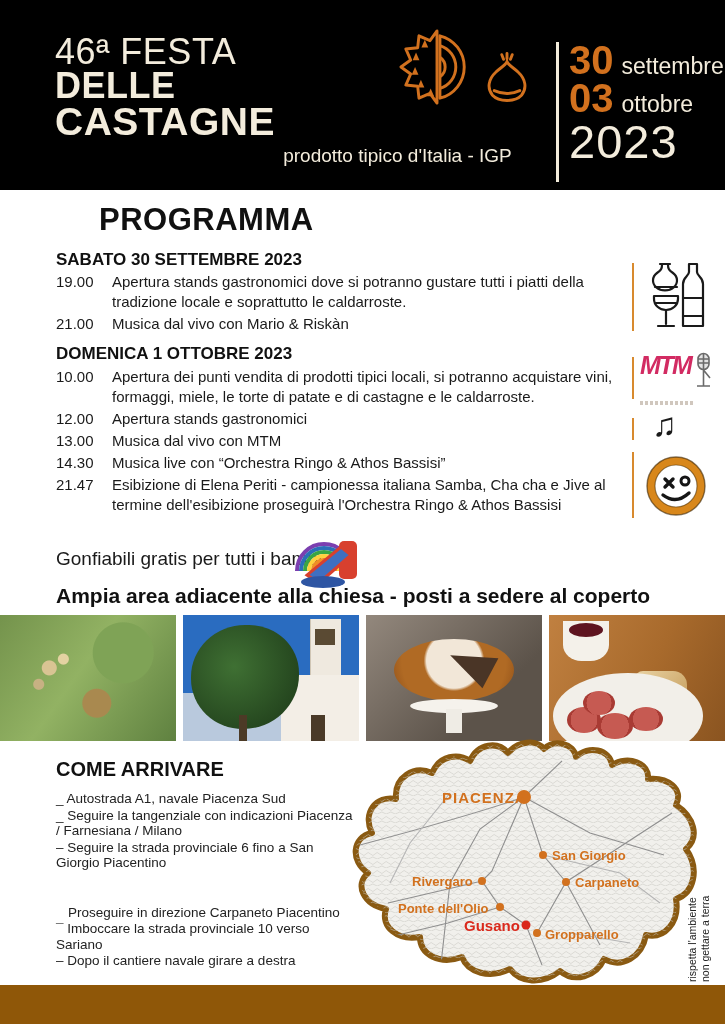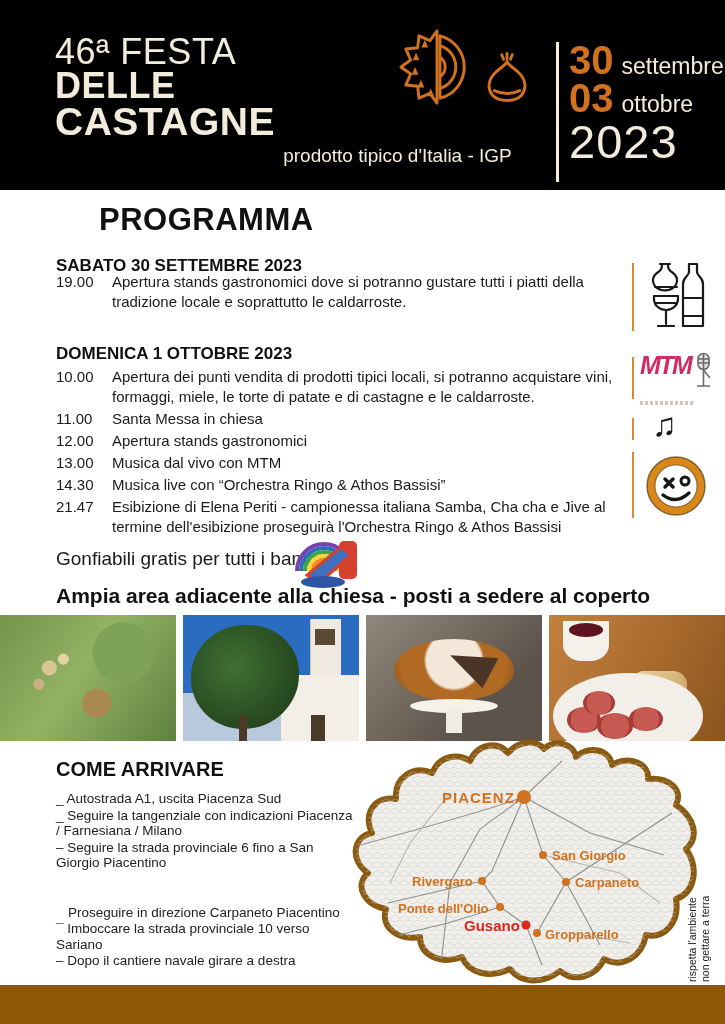--- a/index.html
+++ b/index.html
@@ -20,21 +20,21 @@
   .logo-chestnut{position:absolute;left:478px;top:48px;}
   .dateblock{position:absolute;left:556px;top:42px;height:140px;border-left:3px solid #F3ECDC;padding-left:10px;}
   .date-row{display:flex;align-items:baseline;gap:8px;}
   .date-day{font-size:40px;line-height:37px;font-weight:700;color:#D2711E;}
   .date-month{font-size:23px;color:#F3ECDC;font-weight:400;}
   .date-year{font-size:47px;line-height:48px;font-weight:300;color:#F3ECDC;letter-spacing:1px;}
 
   
   .programma-title{position:absolute;left:56px;top:202px;font-size:31px;font-weight:800;letter-spacing:.5px;color:#111;margin-left:43px;}
   .day-heading{position:absolute;left:56px;font-size:17px;font-weight:700;color:#111;}
-  .h-sabato{top:256px;text-align:right;}
+  .h-sabato{top:250px;text-align:right;}
   .h-domenica{top:344px;}
   .events{position:absolute;left:56px;width:566px;}
   .ev-sabato{top:272px;}
   .ev-domenica{top:367px;}
   .event-row{display:flex;font-size:15px;line-height:20px;margin-bottom:2px;}
   .event-time{flex:none;width:52px;}
   .event-text{flex:1;padding-left:4px;}
 
   
   .sideline{position:absolute;left:632px;width:2px;background:#D88A2E;}
@@ -170,31 +170,31 @@
 </div>
 
 <div class="programma-title">PROGRAMMA</div>
 
 <div class="day-heading h-sabato">SABATO 30 SETTEMBRE 2023</div>
 <div class="events ev-sabato">
   <div class="event-row">
     <span class="event-time">19.00</span>
     <span class="event-text">Apertura stands gastronomici dove si potranno gustare tutti i piatti della tradizione locale e soprattutto le caldarroste.</span>
   </div>
+  <div class="event-row">
+    <span class="event-time">21.00</span>
+    <span class="event-text">Musica dal vivo con Mario &amp; Riskàn</span>
+  </div>
 </div>
 
 <div class="day-heading h-domenica">DOMENICA 1 OTTOBRE 2023</div>
 <div class="events ev-domenica">
   <div class="event-row">
     <span class="event-time">10.00</span>
     <span class="event-text">Apertura dei punti vendita di prodotti tipici locali, si potranno acquistare vini, formaggi, miele, le torte di patate e di castagne e le caldarroste.</span>
-  </div>
-  <div class="event-row">
-    <span class="event-time">11.00</span>
-    <span class="event-text">Santa Messa in chiesa</span>
   </div>
   <div class="event-row">
     <span class="event-time">12.00</span>
     <span class="event-text">Apertura stands gastronomici</span>
   </div>
   <div class="event-row">
     <span class="event-time">13.00</span>
     <span class="event-text">Musica dal vivo con MTM</span>
   </div>
   <div class="event-row">
@@ -293,21 +293,21 @@
     <div class="plate"></div>
     <div class="salami s1"></div>
     <div class="salami s2"></div>
     <div class="salami s3"></div>
     <div class="salami s4"></div>
   </div>
 </div>
 
 <div class="come-title">COME ARRIVARE</div>
 <div class="steps">
-  <div class="step">_ Autostrada A1, uscita Piacenza Sud</div>
+  <div class="step">_ Autostrada A1, navale Piacenza Sud</div>
   <div class="step">_ Seguire la tangenziale con indicazioni Piacenza / Farnesiana / Milano</div>
   <div class="step">– Seguire la strada provinciale 6 fino a San Giorgio Piacentino</div>
   <div class="step indent">Proseguire in direzione Carpaneto Piacentino</div>
   <div class="step">¯ Imboccare la strada provinciale 10 verso Sariano</div>
   <div class="step">– Dopo il cantiere navale girare a destra</div>
   <div class="step indent">direzione Gusano</div>
   <div class="step indent">Proseguire per 5 km</div>
 </div>
 
 <div class="map-wrap">

